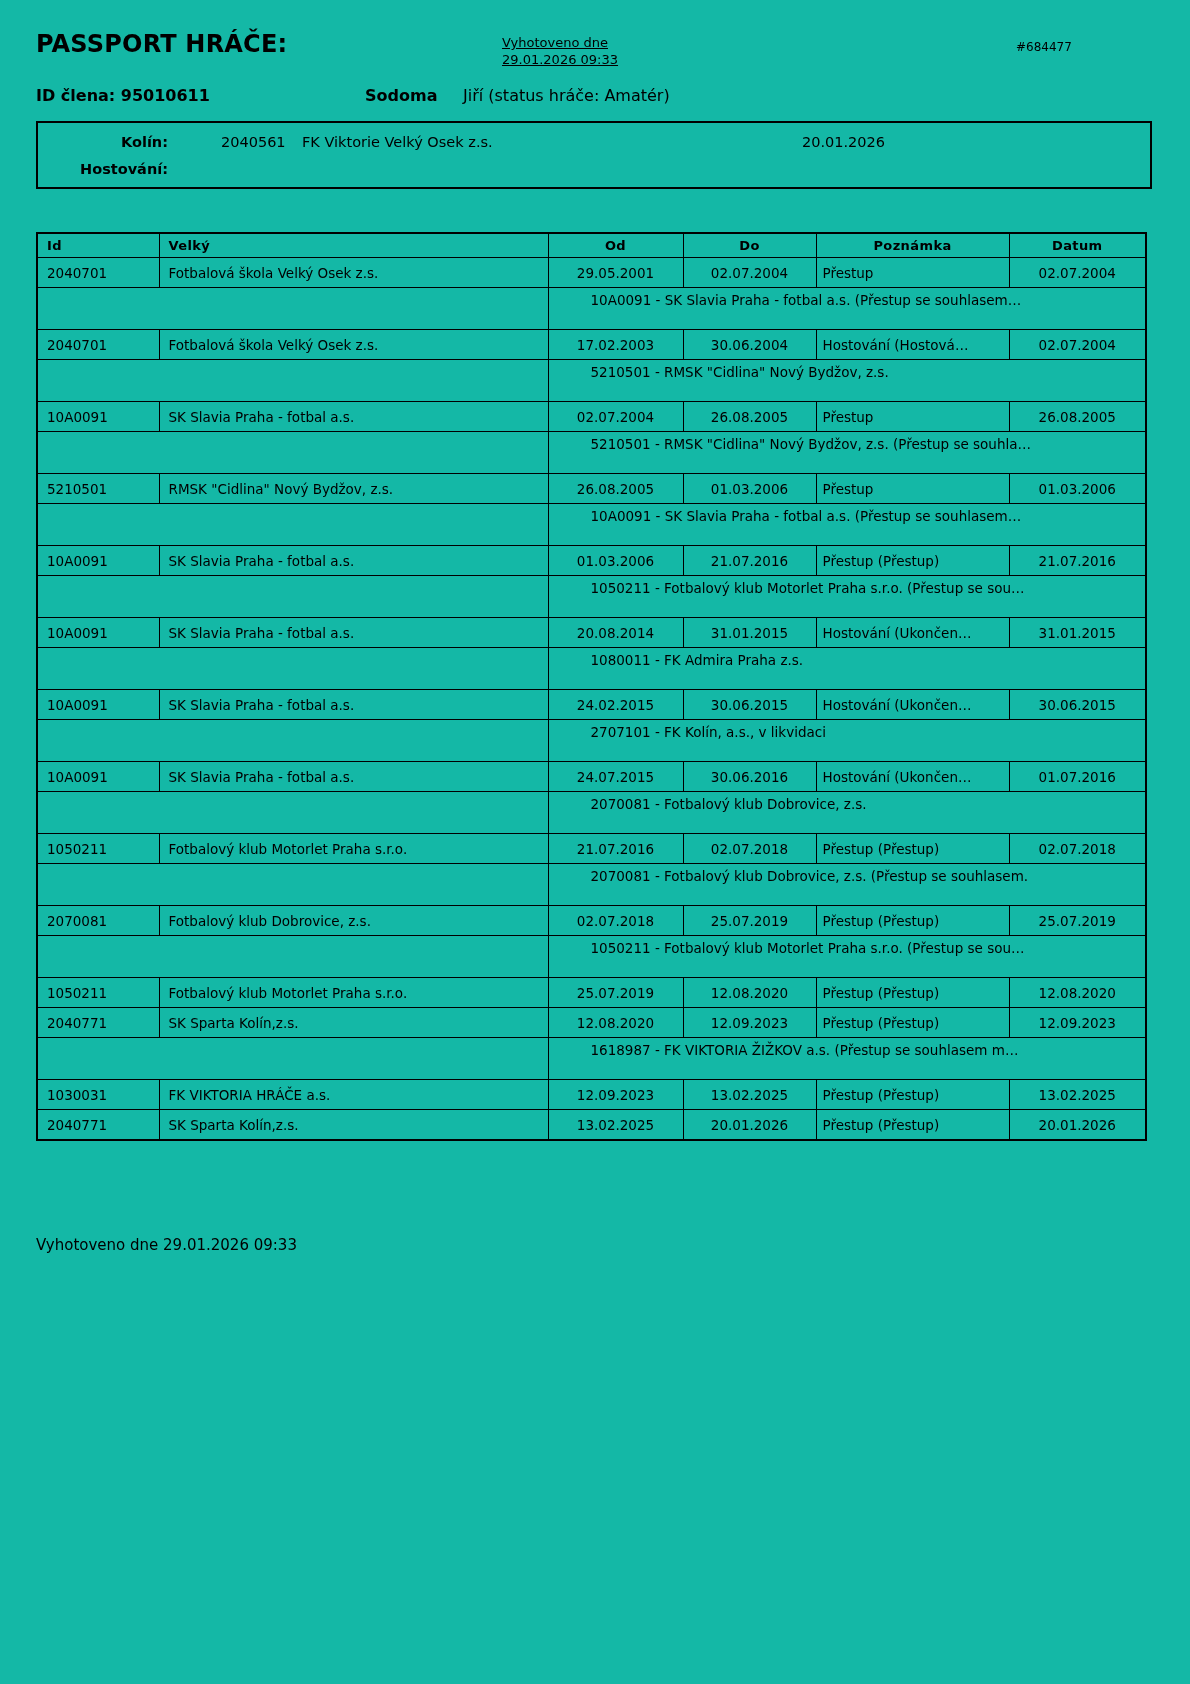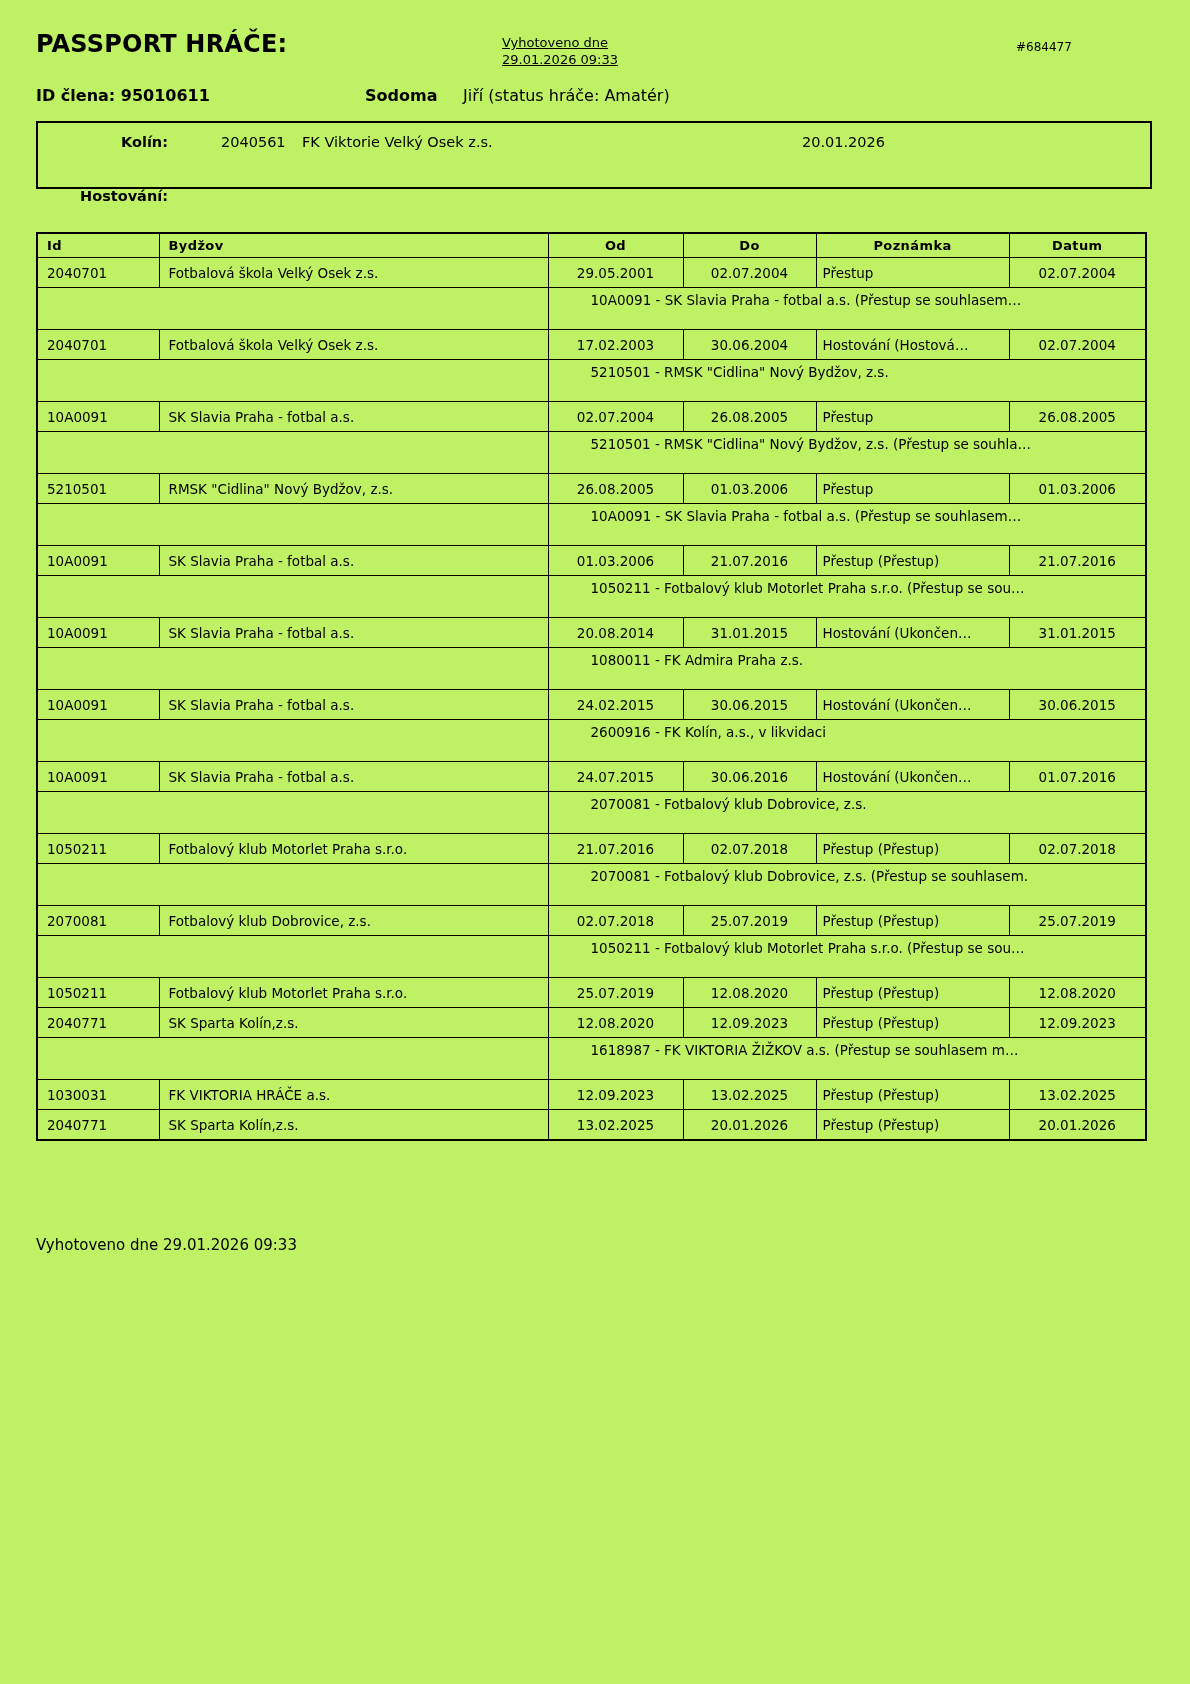--- a/index.html
+++ b/index.html
@@ -1,18 +1,18 @@
 <!DOCTYPE html>
 <html><head>
 <meta charset="utf-8">
 <style>
   html,body { margin:0; padding:0; background:#fff; }
   .page {
     position:relative; width:1190px; height:1684px;
-    background:#bef264; color:#000000;
+    background:#14b8a6; color:#000000;
     font-family:"DejaVu Sans","Liberation Sans",sans-serif;
     overflow:hidden;
   }
   .abs { position:absolute; }
 
   .title { left:36px; top:30px; font-size:24px; font-weight:bold; letter-spacing:0.2px; }
 
   .issued-block { left:483px; top:34px; font-size:13px; line-height:17px;margin-left:19px; }
   .issued-block div { text-decoration:underline; }
 
@@ -22,21 +22,21 @@
   .surname     { left:365px; top:86px; font-size:16px; font-weight:bold; }
   .name-status { left:463px; top:86px; font-size:16px; font-weight:normal; }
 
   .club-box { left:36px; top:121px; width:1112px; height:64px; border:2px solid #000; }
   .club-box .lbl { position:absolute; left:0; width:130px; text-align:right; font-weight:bold; font-size:14.5px; }
   .club-box .val { position:absolute; font-size:14.5px; }
   .oddil-lbl { top:11px; }
   .club-id   { left:183px; top:11px; }
   .club-name { left:264px; top:11px; }
   .club-date { left:764px; top:11px; }
-  .host-lbl  { top:38px;margin-top:27px; }
+  .host-lbl  { top:38px; }
 
   .passport-table { left:36px; top:232px; }
   table { border-collapse:collapse; table-layout:fixed; width:1109px;
           border:2px solid #000; }
   th, td { border:1px solid #000; overflow:hidden; white-space:nowrap; }
   th { height:23px; font-size:13px; font-weight:bold; letter-spacing:0.4px; padding:0 6px; }
   .th-left { text-align:left; padding-left:9px; }
   .main-row td { height:29px; font-size:13.5px; padding:0 6px; }
   .c-id    { text-align:left; padding-left:9px !important; }
   .c-club  { text-align:left; padding-left:9px !important; }
@@ -79,21 +79,21 @@
         <col style="width:122px">
           <col style="width:389px">
           <col style="width:135px">
         <col style="width:133px">
           <col style="width:193px">
           <col style="width:137px">
       </colgroup>
       <thead>
         <tr>
           <th class="th-left">Id</th>
-          <th class="th-left">Bydžov</th>
+          <th class="th-left">Velký</th>
           <th>Od</th>
           <th>Do</th>
           <th>Poznámka</th>
           <th>Datum</th>
         </tr>
       </thead>
       <tbody>
           <tr class="main-row">
             <td class="c-id">2040701</td>
             <td class="c-club">Fotbalová škola Velký Osek z.s.</td>
@@ -169,21 +169,21 @@
           <tr class="main-row">
             <td class="c-id">10A0091</td>
             <td class="c-club">SK Slavia Praha - fotbal a.s.</td>
             <td class="c-od">24.02.2015</td>
             <td class="c-do">30.06.2015</td>
             <td class="c-note">Hostování (Ukončen…</td>
             <td class="c-datum">30.06.2015</td>
           </tr>
           <tr class="note-row">
             <td class="note-left" colspan="2"></td>
-            <td class="note-detail" colspan="4">2600916 - FK Kolín, a.s., v likvidaci</td>
+            <td class="note-detail" colspan="4">2707101 - FK Kolín, a.s., v likvidaci</td>
           </tr>
           <tr class="main-row">
             <td class="c-id">10A0091</td>
             <td class="c-club">SK Slavia Praha - fotbal a.s.</td>
             <td class="c-od">24.07.2015</td>
             <td class="c-do">30.06.2016</td>
             <td class="c-note">Hostování (Ukončen…</td>
             <td class="c-datum">01.07.2016</td>
           </tr>
           <tr class="note-row">

